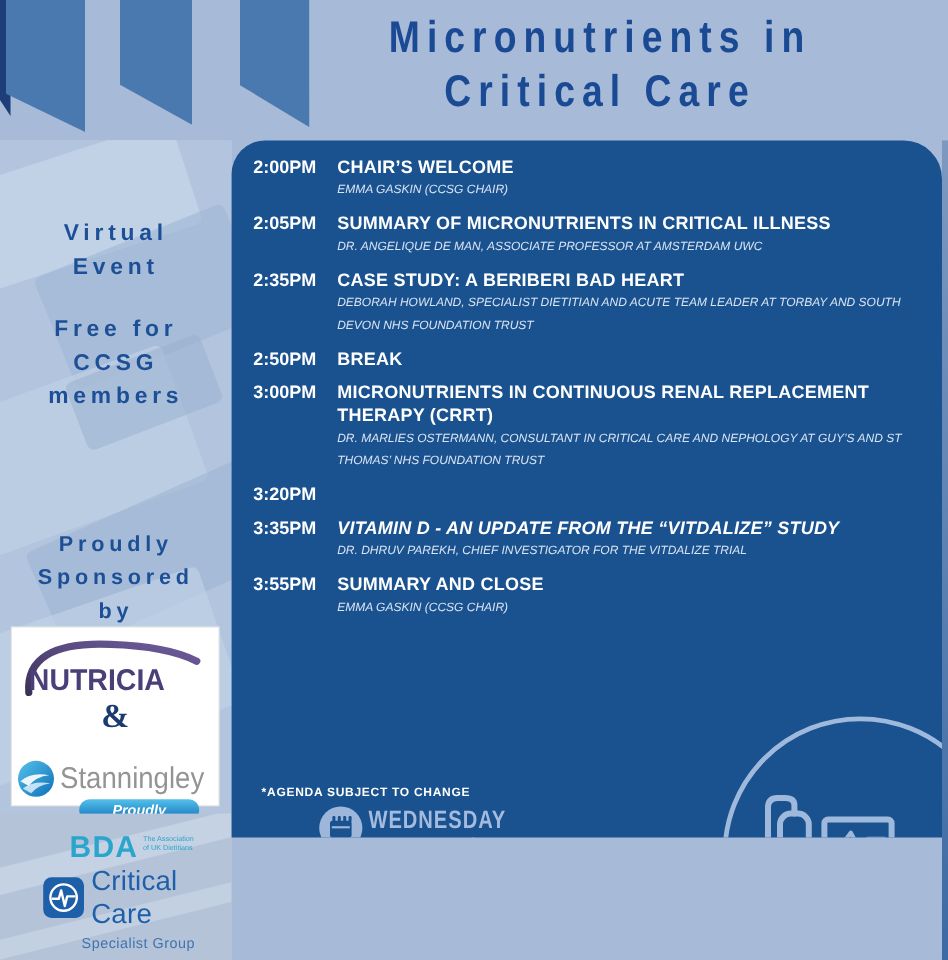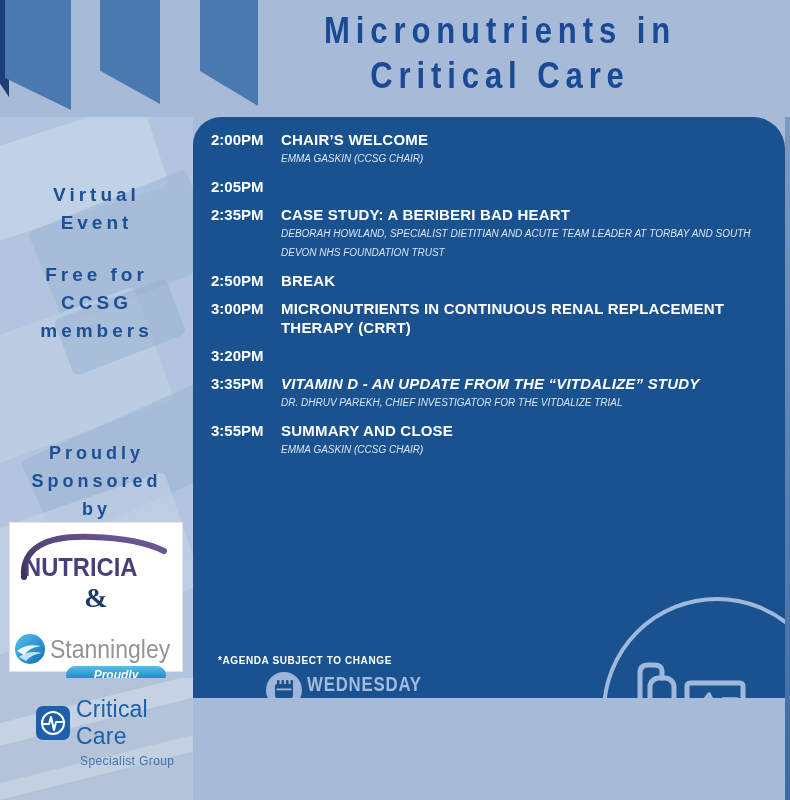--- a/index.html
+++ b/index.html
@@ -47,21 +47,21 @@
   .stripe{position:absolute;background:#c9d6e6;transform:rotate(-14deg);}
   .s1{left:-40px;top:18px;width:300px;height:22px;opacity:.8;}
   .s2{left:-40px;top:78px;width:300px;height:16px;opacity:.7;}
   .bda{position:absolute;left:36px;top:16px;}
   .bda-top{display:flex;align-items:flex-start;margin-left:22px;}
   .bda-acronym{color:#2ca5cd;font-weight:bold;font-size:25px;line-height:25px;letter-spacing:1px;}
   .bda-assoc{color:#2ca5cd;font-size:6px;line-height:7px;margin:3px 0 0 4px;white-space:pre-line;}
   .bda-mid{display:flex;align-items:center;margin-top:2px;}
   .bda-ecg{width:34px;height:34px;background:#1e5fa9;border-radius:7px;flex-shrink:0;display:flex;align-items:center;justify-content:center;}
   .bda-name{color:#1e5fa9;font-size:23px;margin-left:6px;letter-spacing:.2px;}
-  .bda-sub{color:#3f74ae;font-size:12px;margin:4px 0 0 44px;letter-spacing:.4px;}
+  .bda-sub{color:#3f74ae;font-size:12px;margin:4px 0 0 32px;letter-spacing:.4px;}
   
   .right-sliver{position:absolute;left:785px;top:117px;width:5px;height:683px;background:linear-gradient(180deg,#7d99c0,#3c6aa4);}
   .panel{position:absolute;left:193px;top:117px;width:592px;height:581px;background:#19528f;border-radius:28px 32px 0 0;overflow:hidden;}
   .agenda{padding:13px 14px 0 18px;}
   .row{display:flex;margin-bottom:9px;}
   .time{width:70px;flex-shrink:0;color:#ffffff;font-weight:bold;font-size:15px;line-height:19px;}
   .cell{flex:1;max-width:482px;}
   .a-title{color:#ffffff;font-weight:bold;font-size:15px;line-height:19px;letter-spacing:.2px;}
   .a-title.italic{font-style:italic;}
   .a-speaker{color:#d9e4f4;font-style:italic;font-size:10px;line-height:19px;}
@@ -139,20 +139,25 @@
       </svg>
       <span class="stan-name">Stanningley</span>
     </div>
     <div class="pharma-pill">Proudly</div>
   </div>
 
   <div class="bda-footer">
     <div class="stripe s1"></div>
     <div class="stripe s2"></div>
     <div class="bda">
+      <div class="bda-top">
+        <span class="bda-acronym">BDA</span>
+        <span class="bda-assoc">The Association
+of UK Dietitians</span>
+      </div>
       <div class="bda-mid">
         <span class="bda-ecg">
           <svg width="28" height="28" viewBox="0 0 28 28">
             <circle cx="14" cy="14" r="11" fill="none" stroke="#ffffff" stroke-width="2"></circle>
             <polyline points="5,15 10,15 12,8 15,21 17,13 23,13" fill="none" stroke="#ffffff" stroke-width="2" stroke-linejoin="round" stroke-linecap="round"></polyline>
           </svg>
         </span>
         <span class="bda-name">Critical Care</span>
       </div>
       <div class="bda-sub">Specialist Group</div>
@@ -167,20 +172,24 @@
     <div class="row">
       <div class="time">2:00PM</div>
       <div class="cell">
           <div class="a-title">CHAIR’S WELCOME</div>
       <div class="a-speaker">EMMA GASKIN (CCSG CHAIR)</div>
         </div>
     </div>
 
     <div class="row">
       <div class="time">2:05PM</div>
+      <div class="cell">
+          <div class="a-title">SUMMARY OF MICRONUTRIENTS IN CRITICAL ILLNESS</div>
+      <div class="a-speaker">DR. ANGELIQUE DE MAN, ASSOCIATE PROFESSOR AT AMSTERDAM UWC</div>
+        </div>
     </div>
 
     <div class="row">
       <div class="time">2:35PM</div>
       <div class="cell">
           <div class="a-title">CASE STUDY: A BERIBERI BAD HEART</div>
       <div class="a-speaker">DEBORAH HOWLAND, SPECIALIST DIETITIAN AND ACUTE TEAM LEADER AT TORBAY AND SOUTH DEVON NHS FOUNDATION TRUST</div>
         </div>
     </div>
 
@@ -188,20 +197,21 @@
       <div class="time">2:50PM</div>
       <div class="cell">
           <div class="a-title">BREAK</div>
       </div>
     </div>
 
     <div class="row">
       <div class="time">3:00PM</div>
       <div class="cell">
           <div class="a-title">MICRONUTRIENTS IN CONTINUOUS RENAL REPLACEMENT THERAPY (CRRT)</div>
+      <div class="a-speaker">DR. MARLIES OSTERMANN, CONSULTANT IN CRITICAL CARE AND NEPHOLOGY AT GUY’S AND ST THOMAS’ NHS FOUNDATION TRUST</div>
         </div>
     </div>
 
     <div class="row">
       <div class="time">3:20PM</div>
     </div>
 
     <div class="row">
       <div class="time">3:35PM</div>
       <div class="cell">

